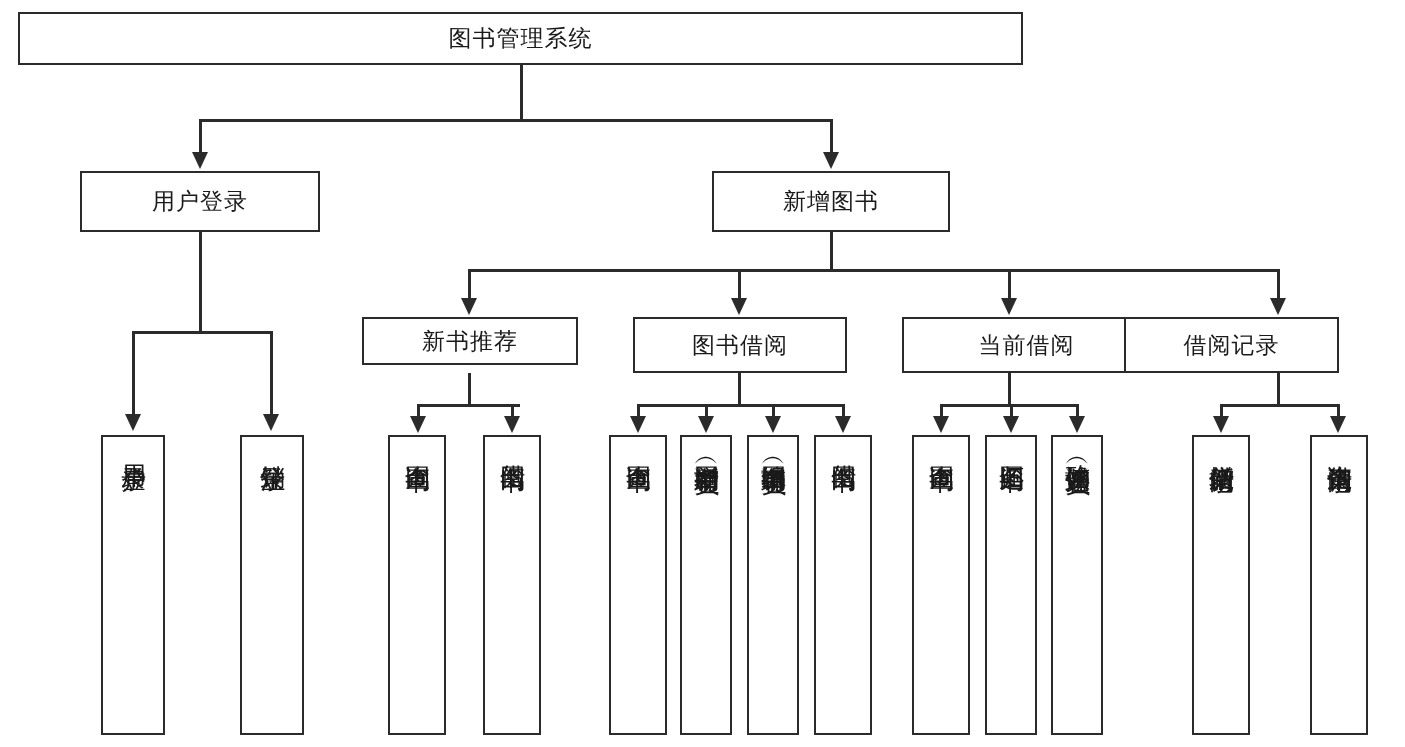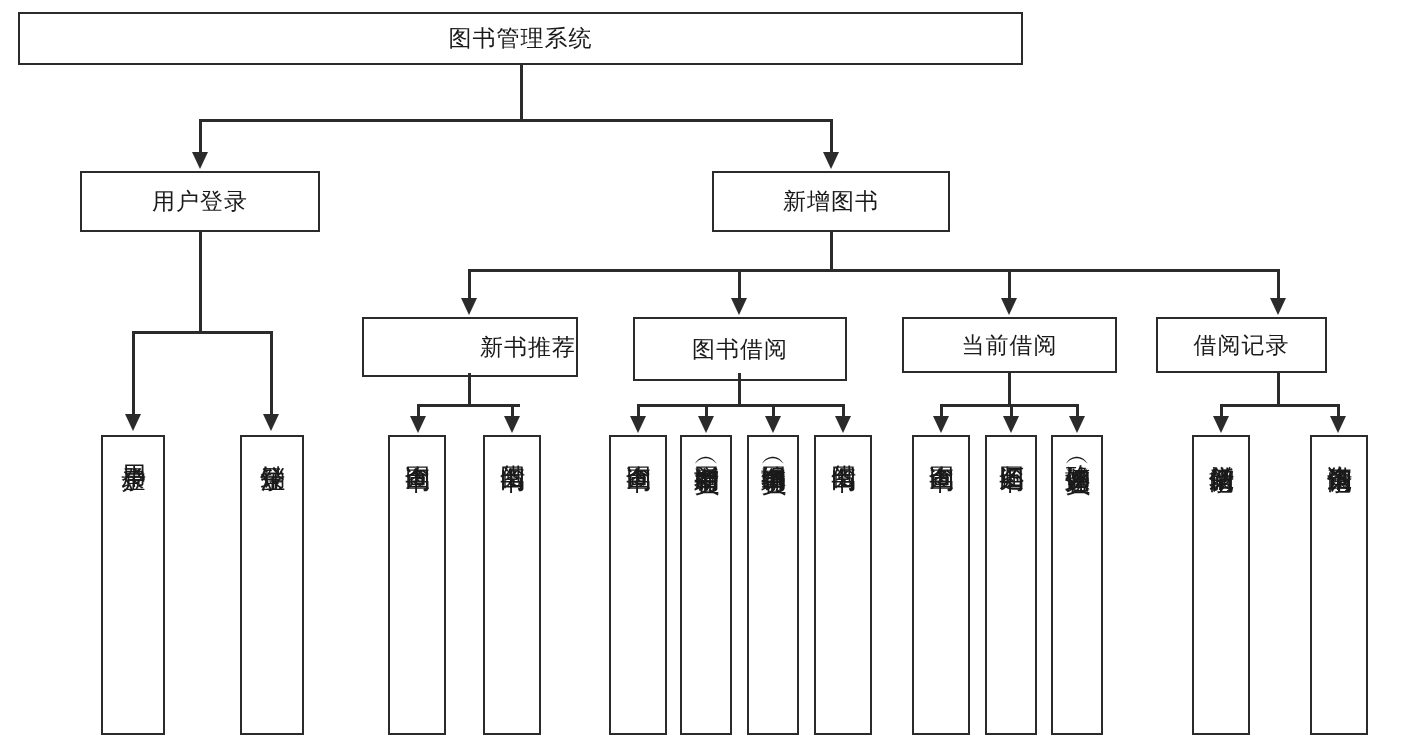--- a/index.html
+++ b/index.html
@@ -100,30 +100,30 @@
   <div class="edge hline" style="left:468px; top:269px; width:811px;"></div>
   <div class="edge vline" style="left:468px; top:269px; height:31px;"></div>
   <div class="arrow" style="left:461px; top:298px;"></div>
   <div class="edge vline" style="left:738px; top:269px; height:31px;"></div>
   <div class="arrow" style="left:731px; top:298px;"></div>
   <div class="edge vline" style="left:1008px; top:269px; height:31px;"></div>
   <div class="arrow" style="left:1001px; top:298px;"></div>
   <div class="edge vline" style="left:1277px; top:269px; height:31px;"></div>
   <div class="arrow" style="left:1270px; top:298px;"></div>
 
-  <div class="node h" style="left:362px; top:317px; width:216px; height:60px;justify-content:flex-end;">
+  <div class="node h" style="left:362px; top:317px; width:216px; height:48px;">
     <span>新书推荐</span>
   </div>
-  <div class="node h" style="left:633px; top:317px; width:214px; height:64px;">
+  <div class="node h" style="left:633px; top:317px; width:214px; height:56px;">
     <span>图书借阅</span>
   </div>
-  <div class="node h" style="left:902px; top:317px; width:215px; height:56px;">
+  <div class="node h" style="left:902px; top:317px; width:249px; height:56px;">
     <span>当前借阅</span>
   </div>
-  <div class="node h" style="left:1156px; top:317px; width:171px; height:56px;">
+  <div class="node h" style="left:1124px; top:317px; width:215px; height:56px;">
     <span>借阅记录</span>
   </div>
 
   <div class="edge vline" style="left:468px; top:373px; height:33px;"></div>
   <div class="edge hline" style="left:417px; top:404px; width:103px;"></div>
   <div class="edge vline" style="left:417px; top:404px; height:16px;"></div>
   <div class="arrow" style="left:410px; top:416px;"></div>
   <div class="edge vline" style="left:511px; top:404px; height:16px;"></div>
   <div class="arrow" style="left:504px; top:416px;"></div>
 

